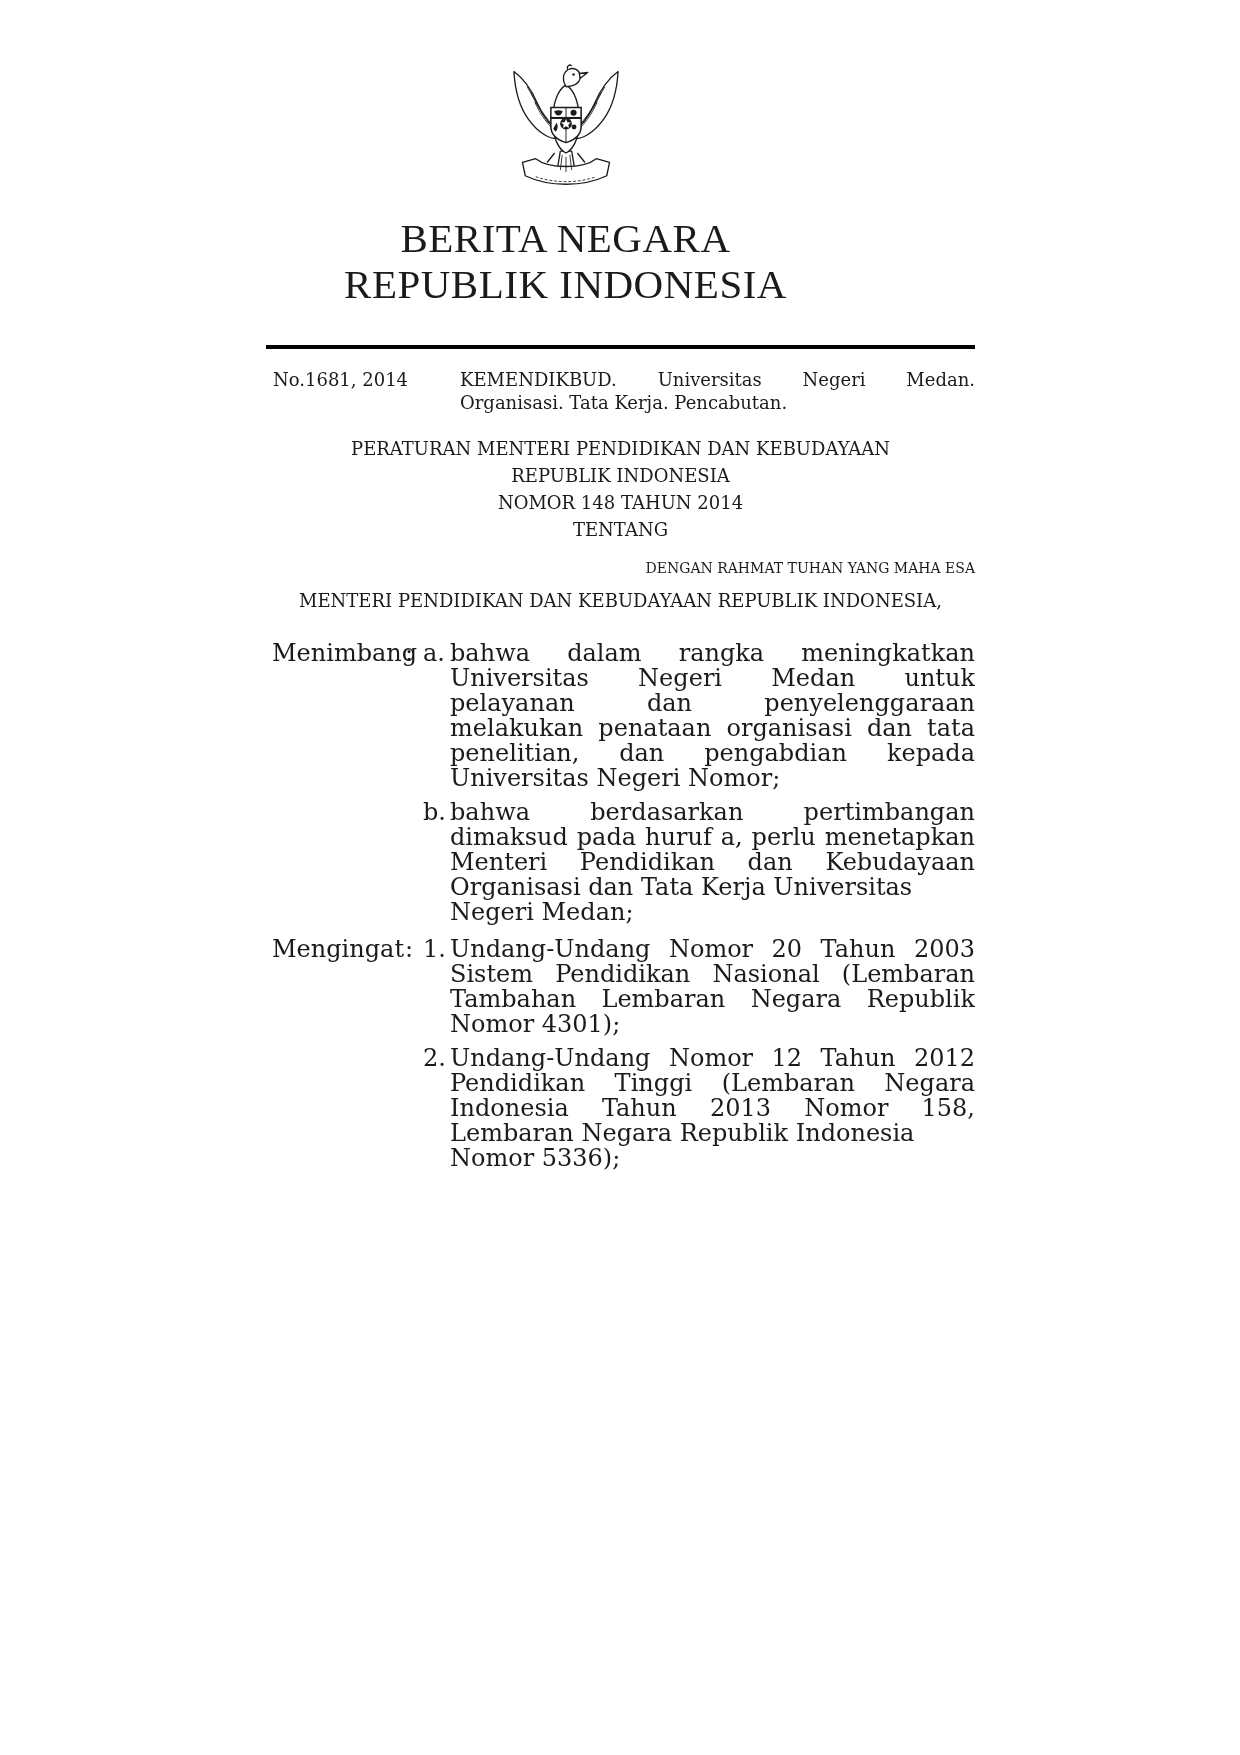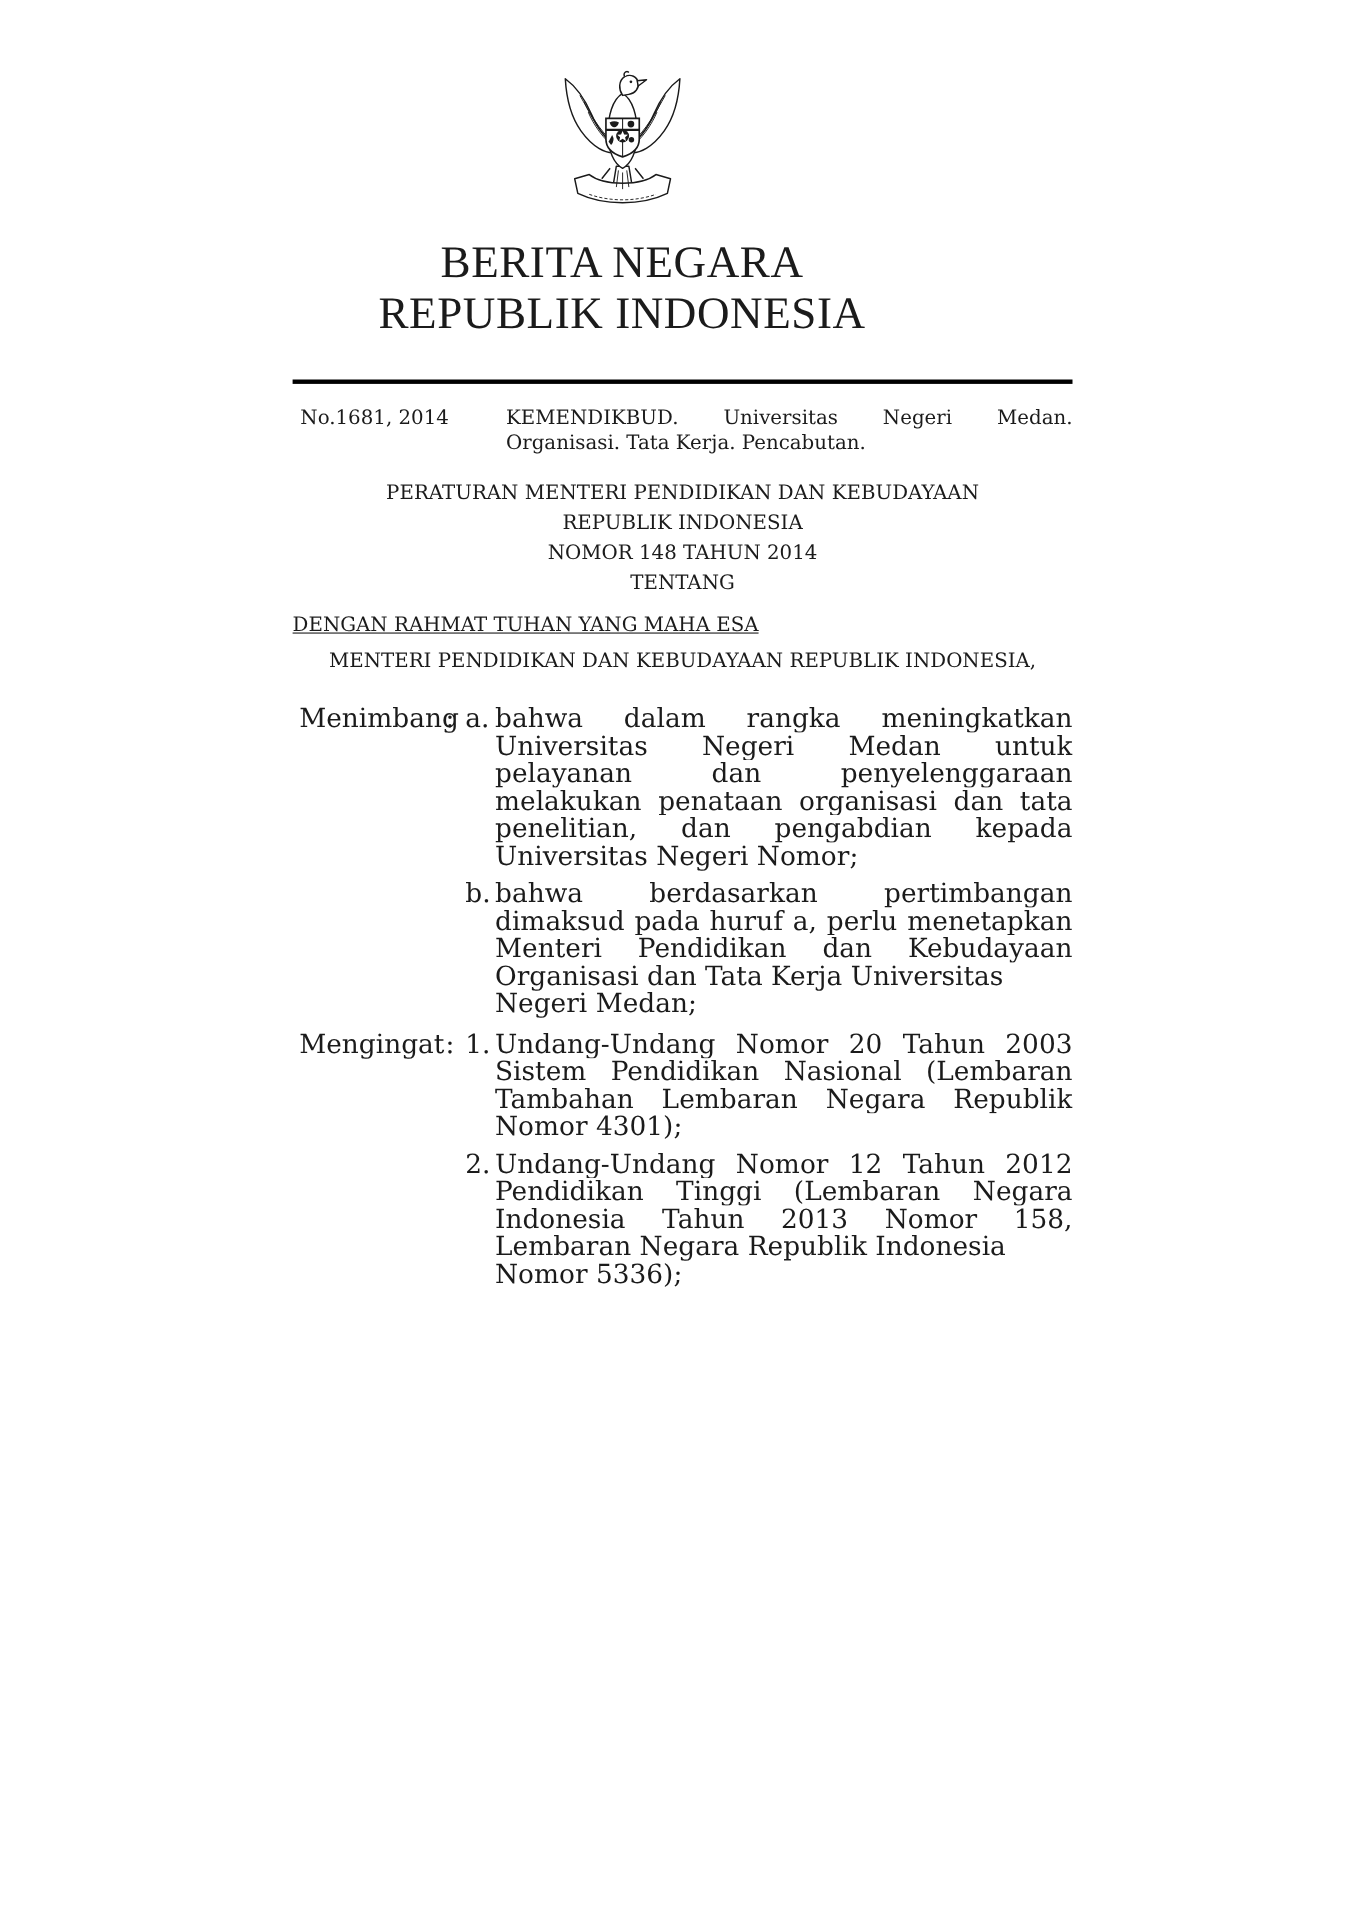--- a/index.html
+++ b/index.html
@@ -50,24 +50,23 @@
   }
   
   .title-block{
     margin-top:21px;
     text-align:center;
     font-size:18px;
     line-height:27px;
   }
   .grace{
     margin-top:12px;
-    text-align:left;
-    font-size:18px;
+    text-align:right;
+    font-size:14px;
     line-height:27px;
-    text-decoration:underline;
   }
   .authority{
     margin-top:5px;
     text-align:center;
     font-size:18px;
     line-height:27px;
   }
   
   .clause{
     display:grid;

